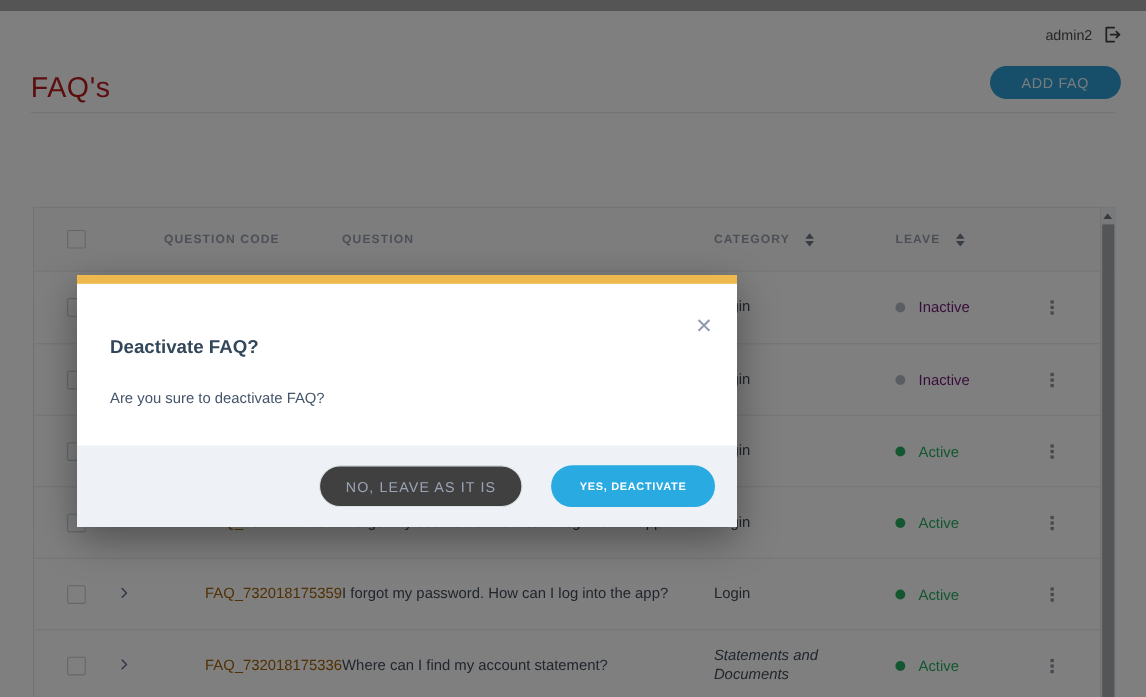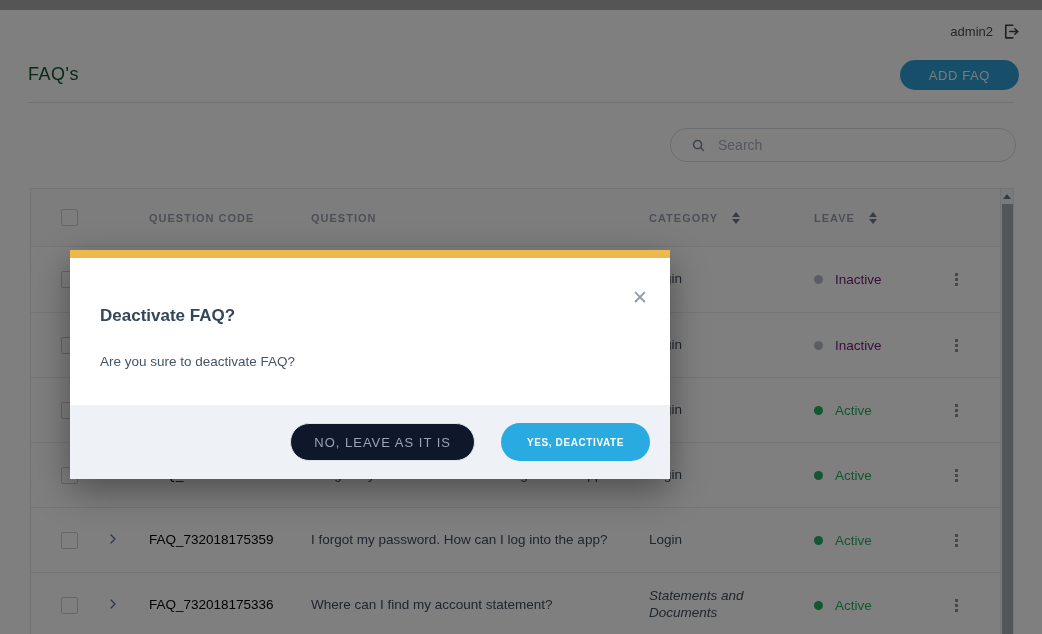--- a/index.html
+++ b/index.html
@@ -6,22 +6,22 @@
   body{font-family:"Liberation Sans","DejaVu Sans",sans-serif;background:#555;}
   .screen{position:relative;width:1042px;height:634px;background:#ffffff;overflow:hidden;margin-top:10px;}
 
   
   .topbar{position:absolute;top:12px;right:22px;display:flex;align-items:center;gap:8px;}
   .username{font-size:13px;color:#4c4c4c;}
   .logout-btn{background:none;border:none;padding:0;cursor:pointer;display:flex;align-items:center;}
   .logout-btn svg{display:block;}
 
   
-  .page-title{position:absolute;left:28px;top:54px;margin:0;font-size:18px;font-weight:300;
-              letter-spacing:0.5px;color:#14532d;text-align:right;}
+  .page-title{position:absolute;left:28px;top:54px;margin:0;font-size:26px;font-weight:300;
+              letter-spacing:0.5px;color:#b91c1c;text-align:right;}
   .title-divider{position:absolute;left:28px;top:92px;width:986px;height:1px;background:#e2e5e9;}
   .add-faq{position:absolute;right:23px;top:50px;height:30px;padding:0 29px;border:none;border-radius:16px;
            background:#2e9fd4;color:#eef7fc;font-size:13px;letter-spacing:0.6px;cursor:pointer;
            font-family:inherit;}
 
   
   .search-wrap{position:absolute;left:670px;top:118px;width:346px;height:34px;border:1px solid #d7dce2;
                border-radius:18px;background:#fff;display:flex;align-items:center;box-sizing:border-box;padding:0 12px;}
   .search-wrap svg{flex:0 0 auto;margin-left:8px;}
   .search-input{border:none;outline:none;background:transparent;margin-left:10px;flex:1;
@@ -31,21 +31,21 @@
   
   .table{position:absolute;left:30px;top:178px;width:984px;height:470px;border:1px solid #e4e7eb;
          box-sizing:border-box;background:#fff;}
   .grid-row{display:grid;grid-template-columns:44px 44px 162px 338px 165px 137px 40px;
             align-items:center;box-sizing:border-box;padding-left:30px;padding-right:4px;}
   .thead{height:58px;background:#fbfbfc;border-bottom:1px solid #e9ebee;}
   .th{font-size:11px;font-weight:bold;letter-spacing:1px;color:#98a1ad;display:flex;align-items:center;gap:14px;}
   .row{height:65px;}
   .row + .row{border-top:1px solid #e9ebee;}
   .cell{font-size:13.5px;color:#414c5a;line-height:1.25;}
-  .code-cell{color:#000000;}
+  .code-cell{color:#a16207;text-align:right;}
   .checkbox{width:15px;height:15px;border:1px solid #c8cdd4;border-radius:2px;background:transparent;cursor:pointer;}
   .chevron{background:none;border:none;cursor:pointer;padding:2px;display:flex;}
   .sort-btn{background:none;border:none;padding:0;cursor:pointer;display:flex;flex-direction:column;gap:2px;align-items:center;}
   .tri-up{width:0;height:0;border-left:4px solid transparent;border-right:4px solid transparent;border-bottom:5px solid #6e7a89;}
   .tri-down{width:0;height:0;border-left:4px solid transparent;border-right:4px solid transparent;border-top:5px solid #6e7a89;}
   .status{display:flex;align-items:center;gap:12px;font-size:13.5px;}
   .status .dot{width:9px;height:9px;border-radius:50%;}
   .status.active{color:#27ae60;}
   .status.active .dot{background:#27ae60;}
   .status.inactive{color:#701a75;}
@@ -64,21 +64,21 @@
   .overlay{position:absolute;inset:0;background:rgba(0,0,0,0.5);z-index:5;}
   .modal{position:absolute;left:70px;top:240px;width:600px;z-index:10;background:#ffffff;
          box-shadow:0 12px 34px rgba(0,0,0,0.38);}
   .modal-accent{height:8px;background:#edb84c;}
   .modal-body{position:relative;padding:34px 30px 36px 30px;}
   .modal-close{position:absolute;top:26px;right:18px;background:none;border:none;cursor:pointer;
                font-size:19px;color:#8e9bab;line-height:1;padding:4px;font-family:inherit;}
   .modal-title{margin:14px 0 0 0;font-size:17px;font-weight:bold;color:#33475b;}
   .modal-message{margin:28px 0 0 0;font-size:13.5px;color:#44546a;}
   .modal-footer{background:#eef1f5;padding:18px 20px;display:flex;justify-content:flex-end;gap:26px;align-items:center;}
-  .btn-cancel{height:38px;padding:0 23px;border-radius:19px;border:1px solid #dde2e8;background:#0f172a;
+  .btn-cancel{height:38px;padding:0 23px;border-radius:19px;border:1px solid #dde2e8;background:#404040;
               color:#9aa3b5;font-size:13px;letter-spacing:1px;cursor:pointer;font-family:inherit;}
   .btn-confirm{height:38px;padding:0 26px;border-radius:19px;border:none;background:#29abe2;
                color:#ffffff;font-size:10px;font-weight:bold;letter-spacing:0.6px;cursor:pointer;font-family:inherit;}
 </style>
 </head>
 <body>
 
 <div class="screen">
 
   <div class="topbar">
@@ -91,29 +91,20 @@
           <path d="M17.5 8.5 L21 12 L17.5 15.5"></path>
         </svg>
       </span>
     </button>
   </div>
 
   <h1 class="page-title">FAQ's</h1>
   <div class="title-divider"></div>
   <button class="add-faq">ADD FAQ</button>
 
-  <div class="search-wrap">
-    <span style="display:flex;">
-      <svg width="15" height="15" viewBox="0 0 24 24" fill="none" stroke="#7d8692" stroke-width="2.4" stroke-linecap="round">
-        <circle cx="10.5" cy="10.5" r="6.5"></circle>
-        <path d="M15.3 15.3 L20 20"></path>
-      </svg>
-    </span>
-    <input class="search-input" type="text" placeholder="Search" style="">
-  </div>
 
   <div class="table">
     <div class="grid-row thead">
       <div>
           <div class="checkbox"></div>
         </div>
       <div></div>
       <div class="th">QUESTION CODE</div>
       <div class="th">QUESTION</div>
       <div class="th">

